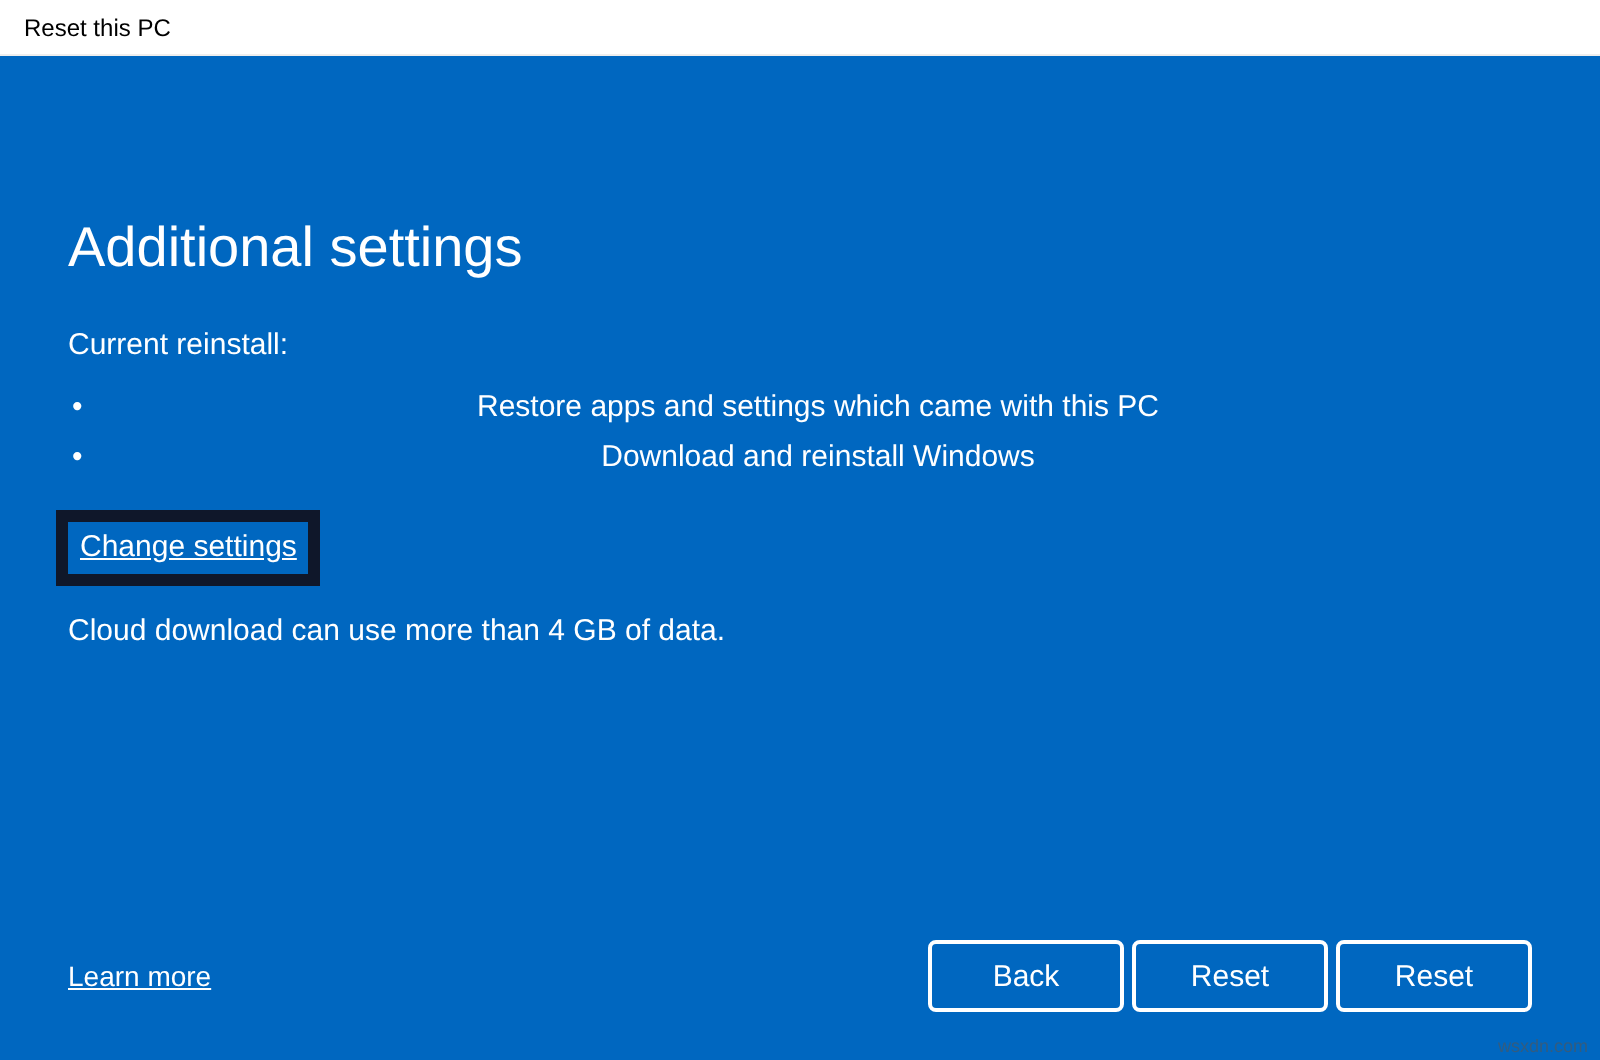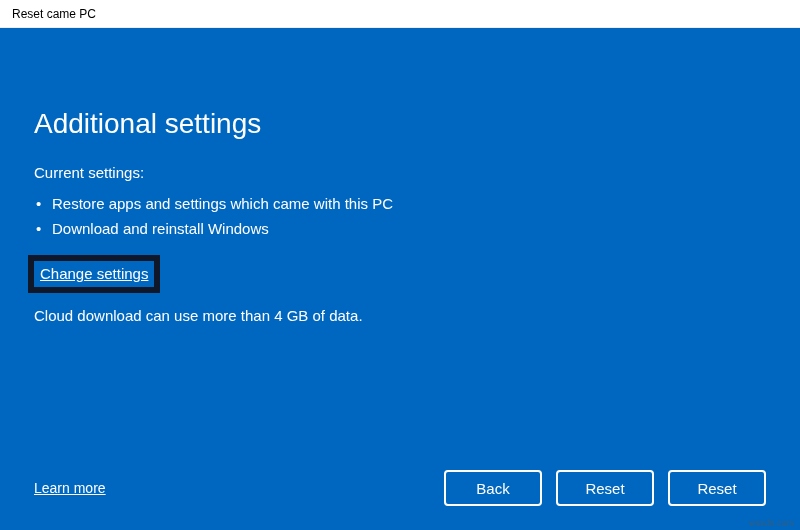--- a/index.html
+++ b/index.html
@@ -50,20 +50,21 @@
       margin-bottom: 10px;
     }
     .bullet-list {
       list-style: none;
       margin-bottom: 14px;
     }
     .bullet-list li {
       font-size: 15px;
       padding: 4px 0 4px 18px;
       position: relative;
+      text-align: center;
     }
     .bullet-list li::before {
       content: "•";
       position: absolute;
       left: 2px;
       top: 4px;
     }
     .change-link-wrap {
       display: inline-block;
       border: 6px solid #0f172a;
@@ -90,21 +91,21 @@
       padding-top: 10px;
     }
     .learn-more {
       color: #fff;
       font-size: 14px;
       text-decoration: underline;
       cursor: pointer;
     }
     .buttons {
       display: flex;
-      gap: 14px;
+      gap: 4px;
     }
     .btn {
       min-width: 98px;
       height: 36px;
       background: #0067c0;
       border: 2px solid #fff;
       color: #fff;
       font-size: 15px;
       border-radius: 4px;
       cursor: pointer;
@@ -117,27 +118,27 @@
       font-size: 9px;
       color: #555;
       opacity: 0.6;
     }
   </style>
 </head>
 <body>
 
 <div class="window">
   <div class="titlebar">
-    <span>Reset came PC</span>
+    <span>Reset this PC</span>
   </div>
 
   <div class="content-area">
     <h1 class="heading">Additional settings</h1>
 
-    <div class="subheading">Current settings:</div>
+    <div class="subheading">Current reinstall:</div>
 
     <ul class="bullet-list">
       <li>Restore apps and settings which came with this PC</li>
       <li>Download and reinstall Windows</li>
     </ul>
 
     <div>
       <span class="change-link-wrap">
         <a class="link">Change settings</a>
       </span>

